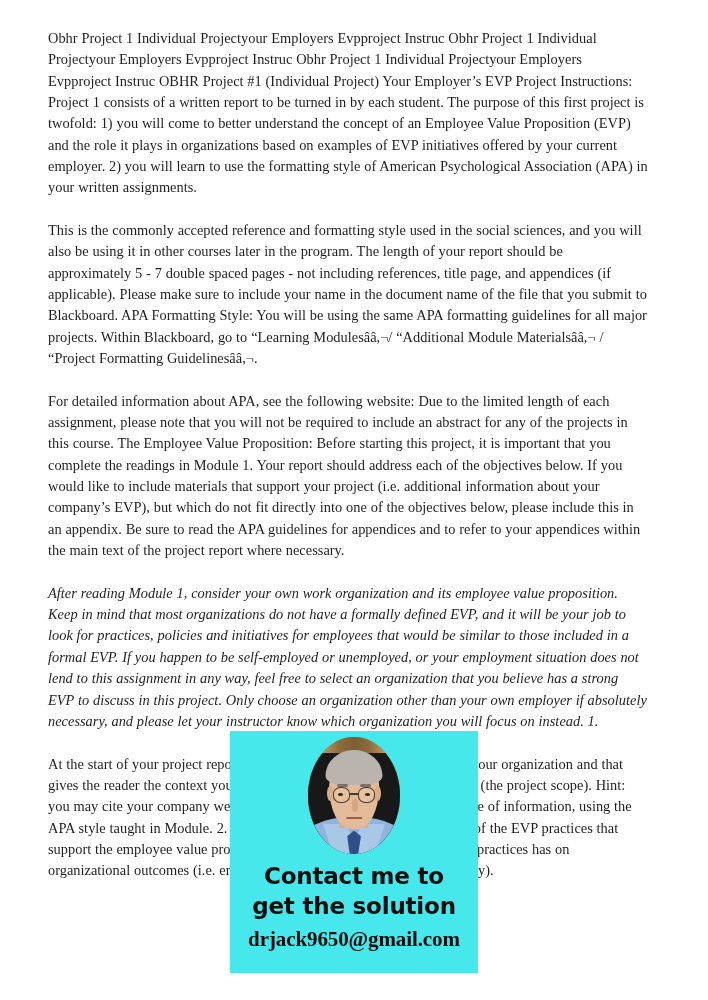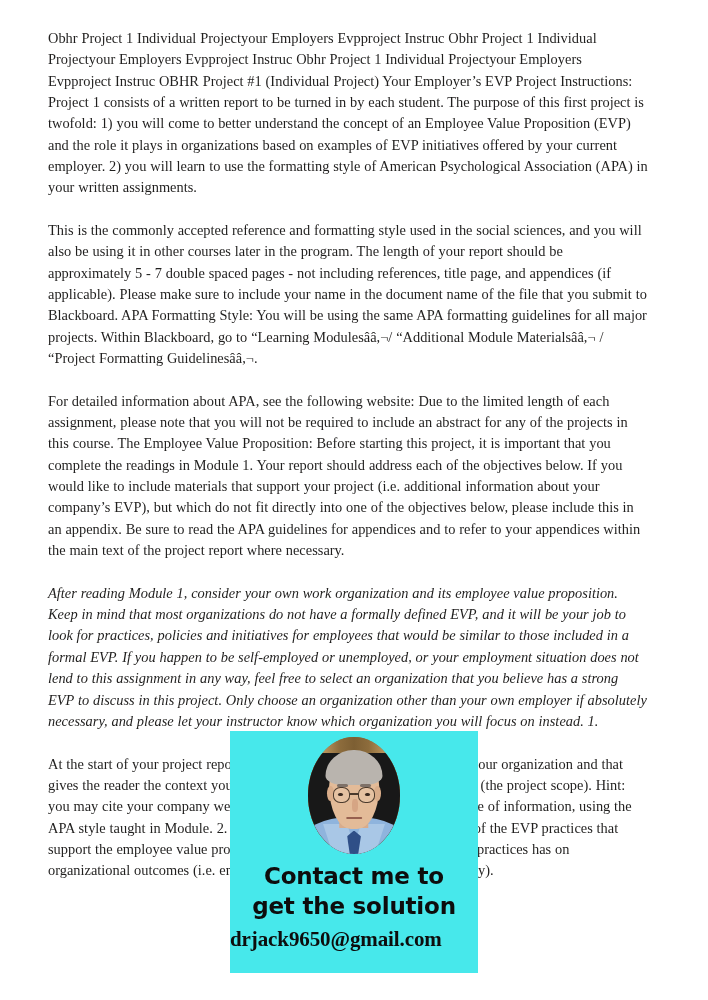--- a/index.html
+++ b/index.html
@@ -163,21 +163,21 @@
     line-height: 28px;
     color: #0d0d0d;
     letter-spacing: -0.2px;
   }
   #overlay-line1 { top: 131px; }
   #overlay-line2 { top: 161px; }
   #overlay-email {
     position: absolute;
     left: 0; right: 0;
     top: 196px;
-    text-align: left;
+    text-align: center;
     font-family: "Liberation Serif", "DejaVu Serif", serif;
     font-weight: 700;
     font-size: 21px;
     line-height: 25px;
     color: #0d0d0d;
     letter-spacing: -0.1px;
   }
 </style>
 </head>
 <body>

